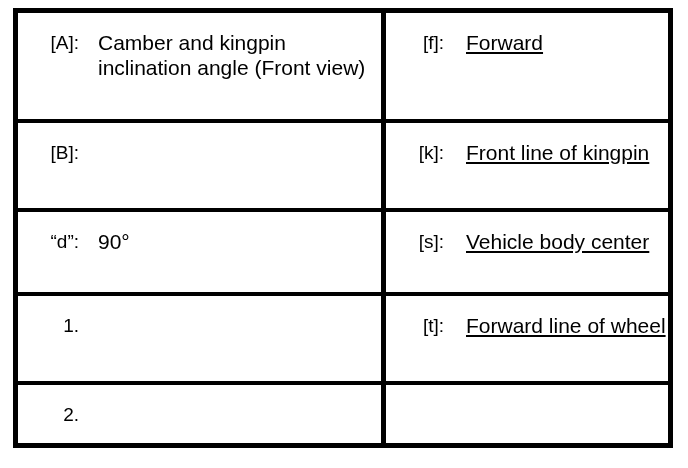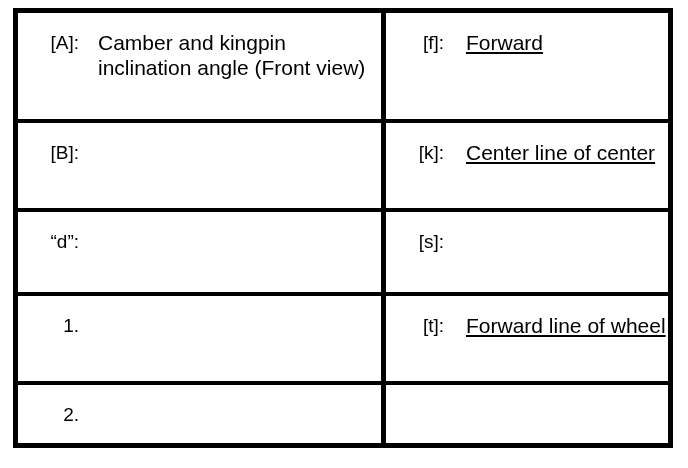--- a/index.html
+++ b/index.html
@@ -103,30 +103,32 @@
       <span class="legend-value">Forward</span>
     </div>
   </div>
 
   <div class="legend-row row-h-2">
     <div class="legend-cell cell-left">
       <span class="legend-key">[B]:</span>
     </div>
     <div class="legend-cell cell-right">
       <span class="legend-key">[k]:</span>
-      <span class="legend-value">Center line of center</span>
+      <span class="legend-value">Front line of kingpin</span>
     </div>
   </div>
 
   <div class="legend-row row-h-3">
     <div class="legend-cell cell-left">
       <span class="legend-key">“d”:</span>
+      <span class="legend-value">90°</span>
     </div>
     <div class="legend-cell cell-right">
       <span class="legend-key">[s]:</span>
+      <span class="legend-value">Vehicle body center</span>
     </div>
   </div>
 
   <div class="legend-row row-h-4">
     <div class="legend-cell cell-left">
       <span class="legend-key">1.</span>
     </div>
     <div class="legend-cell cell-right">
       <span class="legend-key">[t]:</span>
       <span class="legend-value">Forward line of wheel</span>

